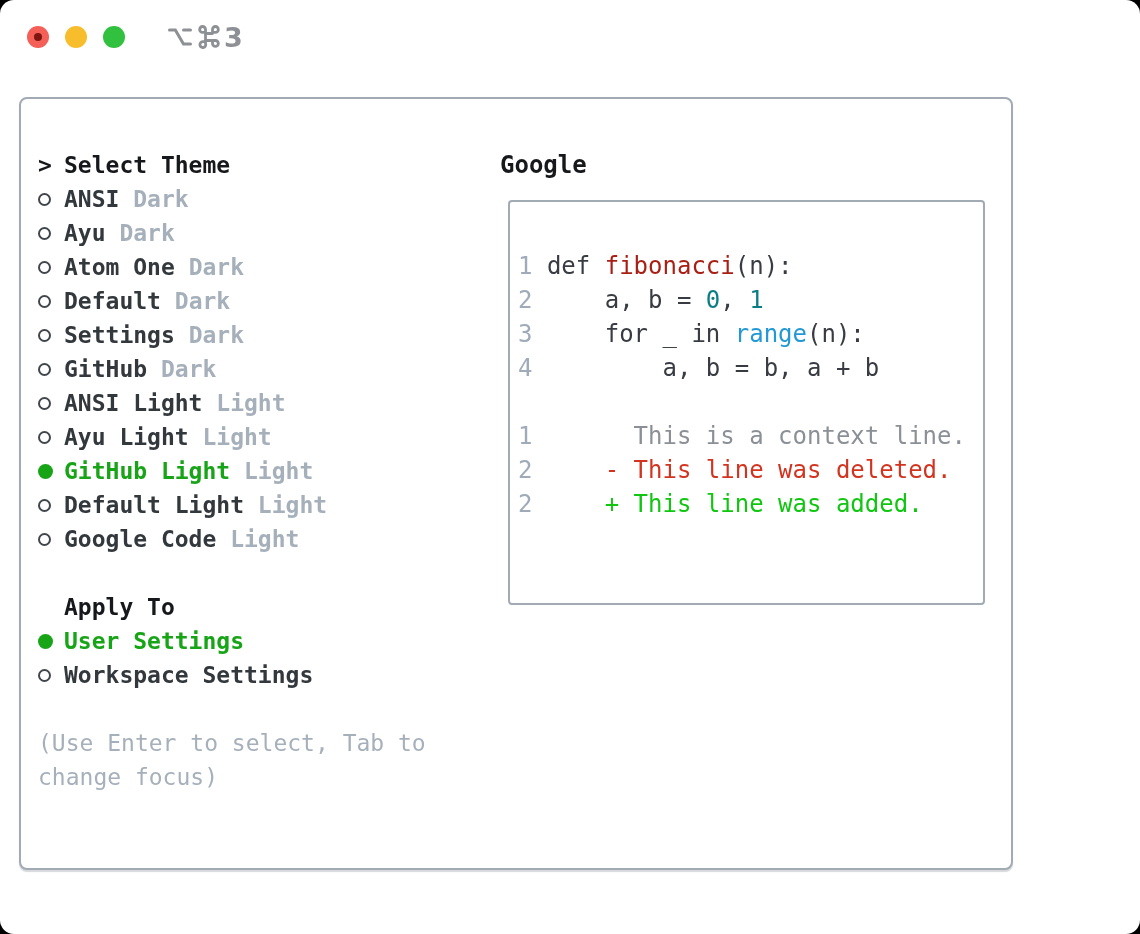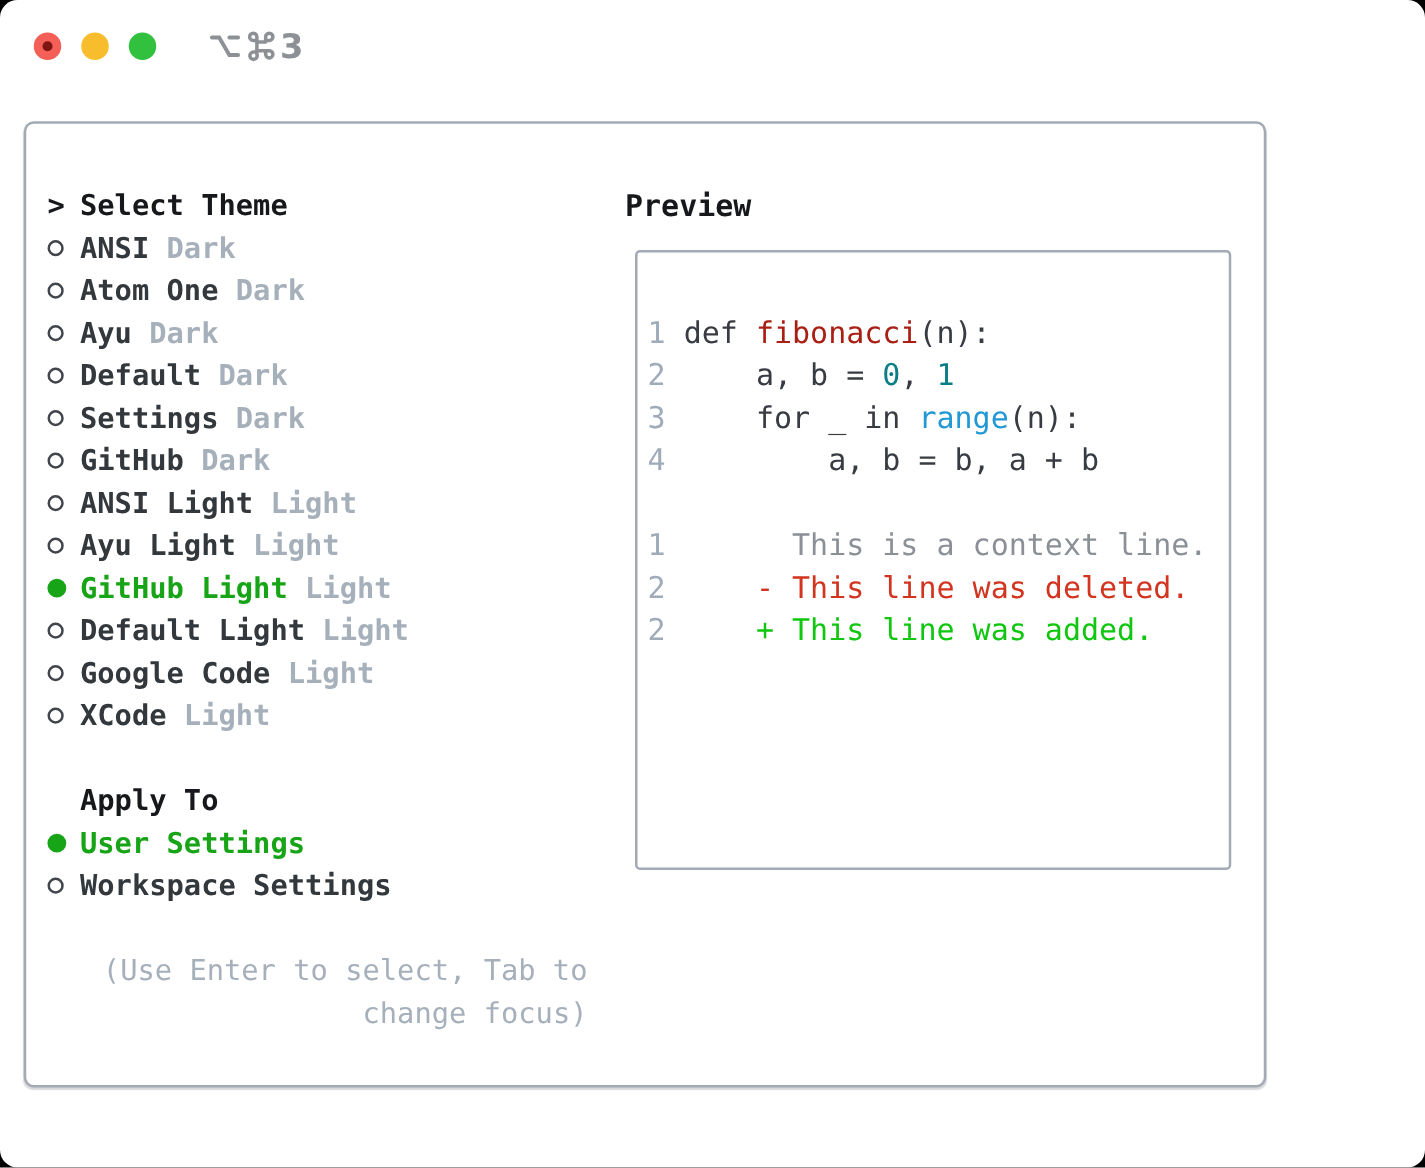--- a/index.html
+++ b/index.html
@@ -44,28 +44,28 @@
   .spacer{height:34px;}
   .marker{display:inline-block;width:26px;}
   .hdr{font-weight:bold;color:var(--header-fg);}
   .circle{
     display:inline-block;width:13px;height:13px;box-sizing:border-box;
     border:2px solid #41464c;border-radius:50%;vertical-align:1px;
   }
   .selected .circle{width:15px;height:15px;border:none;background:var(--accent-green);vertical-align:0px;}
   .variant{color:var(--muted);}
   .selected .opt-name{color:var(--accent-green);}
-  .hint{color:var(--muted);white-space:normal;text-align:right;}
+  .hint{color:var(--muted);white-space:normal;}
   
   .preview-title{
     position:absolute;left:479px;top:49px;
     font-size:24px;line-height:34px;font-weight:bold;color:var(--header-fg);
   }
   .preview-box{
-    position:absolute;left:487px;top:101px;width:477px;height:496px;
+    position:absolute;left:487px;top:101px;width:477px;height:405px;
     box-sizing:border-box;border:2px solid var(--border);border-radius:4px;
     background:#fff;padding:47px 0 16px 8px;overflow:hidden;
   }
   .code-line{font-size:24px;line-height:34px;height:34px;white-space:pre;}
   .tk-ln{color:var(--line-number);}
   .tk-fg{color:var(--code-fg);}
   .tk-func{color:var(--func-red);}
   .tk-num{color:var(--number-teal);}
   .tk-builtin{color:var(--builtin-blue);text-align:center;}
   .tk-ctx{color:var(--context-gray);}
@@ -99,43 +99,42 @@
     </span>
     <span>3</span>
   </div>
 
   <div class="panel">
 
     <div class="left-col">
       <div class="row hdr"><span class="marker">&gt;</span><span>Select Theme</span></div>
       <div id="theme-items">
           <div class="row"><span class="marker"><span class="circle"></span></span><span class="opt-name">ANSI</span><span class="variant"> Dark</span></div>
+          <div class="row"><span class="marker"><span class="circle"></span></span><span class="opt-name">Ayu</span><span class="variant"> Dark</span></div>
           <div class="row"><span class="marker"><span class="circle"></span></span><span class="opt-name">Atom One</span><span class="variant"> Dark</span></div>
-          <div class="row"><span class="marker"><span class="circle"></span></span><span class="opt-name">Ayu</span><span class="variant"> Dark</span></div>
           <div class="row"><span class="marker"><span class="circle"></span></span><span class="opt-name">Default</span><span class="variant"> Dark</span></div>
           <div class="row"><span class="marker"><span class="circle"></span></span><span class="opt-name">Settings</span><span class="variant"> Dark</span></div>
           <div class="row"><span class="marker"><span class="circle"></span></span><span class="opt-name">GitHub</span><span class="variant"> Dark</span></div>
           <div class="row"><span class="marker"><span class="circle"></span></span><span class="opt-name">ANSI Light</span><span class="variant"> Light</span></div>
           <div class="row"><span class="marker"><span class="circle"></span></span><span class="opt-name">Ayu Light</span><span class="variant"> Light</span></div>
           <div class="row selected"><span class="marker"><span class="circle"></span></span><span class="opt-name">GitHub Light</span><span class="variant"> Light</span></div>
           <div class="row"><span class="marker"><span class="circle"></span></span><span class="opt-name">Default Light</span><span class="variant"> Light</span></div>
           <div class="row"><span class="marker"><span class="circle"></span></span><span class="opt-name">Google Code</span><span class="variant"> Light</span></div>
-          <div class="row"><span class="marker"><span class="circle"></span></span><span class="opt-name">XCode</span><span class="variant"> Light</span></div>
         </div>
       <div class="spacer"></div>
       <div class="row hdr"><span class="marker"></span><span>Apply To</span></div>
       <div id="apply-options">
           <div class="row selected"><span class="marker"><span class="circle"></span></span><span class="opt-name">User Settings</span></div>
           <div class="row"><span class="marker"><span class="circle"></span></span><span class="opt-name">Workspace Settings</span></div>
         </div>
       <div class="spacer"></div>
       <div class="hint">(Use Enter to select, Tab to change focus)</div>
     </div>
 
-    <div class="preview-title">Preview</div>
+    <div class="preview-title">Google</div>
     <div class="preview-box" id="preview-box">
         <div class="code-line"><span class="tk-ln">1 </span><span class="tk-fg">def </span><span class="tk-func">fibonacci</span><span class="tk-fg">(n):</span></div>
         <div class="code-line"><span class="tk-ln">2 </span><span class="tk-fg">    a, b = </span><span class="tk-num">0</span><span class="tk-fg">, </span><span class="tk-num">1</span></div>
         <div class="code-line"><span class="tk-ln">3 </span><span class="tk-fg">    for _ in </span><span class="tk-builtin">range</span><span class="tk-fg">(n):</span></div>
         <div class="code-line"><span class="tk-ln">4 </span><span class="tk-fg">        a, b = b, a + b</span></div>
         <div class="code-line">&nbsp;</div>
         <div class="code-line"><span class="tk-ln">1 </span><span class="tk-ctx">      This is a context line.</span></div>
         <div class="code-line"><span class="tk-ln">2 </span><span class="tk-del">    - This line was deleted.</span></div>
         <div class="code-line"><span class="tk-ln">2 </span><span class="tk-add">    + This line was added.</span></div>
       </div>

